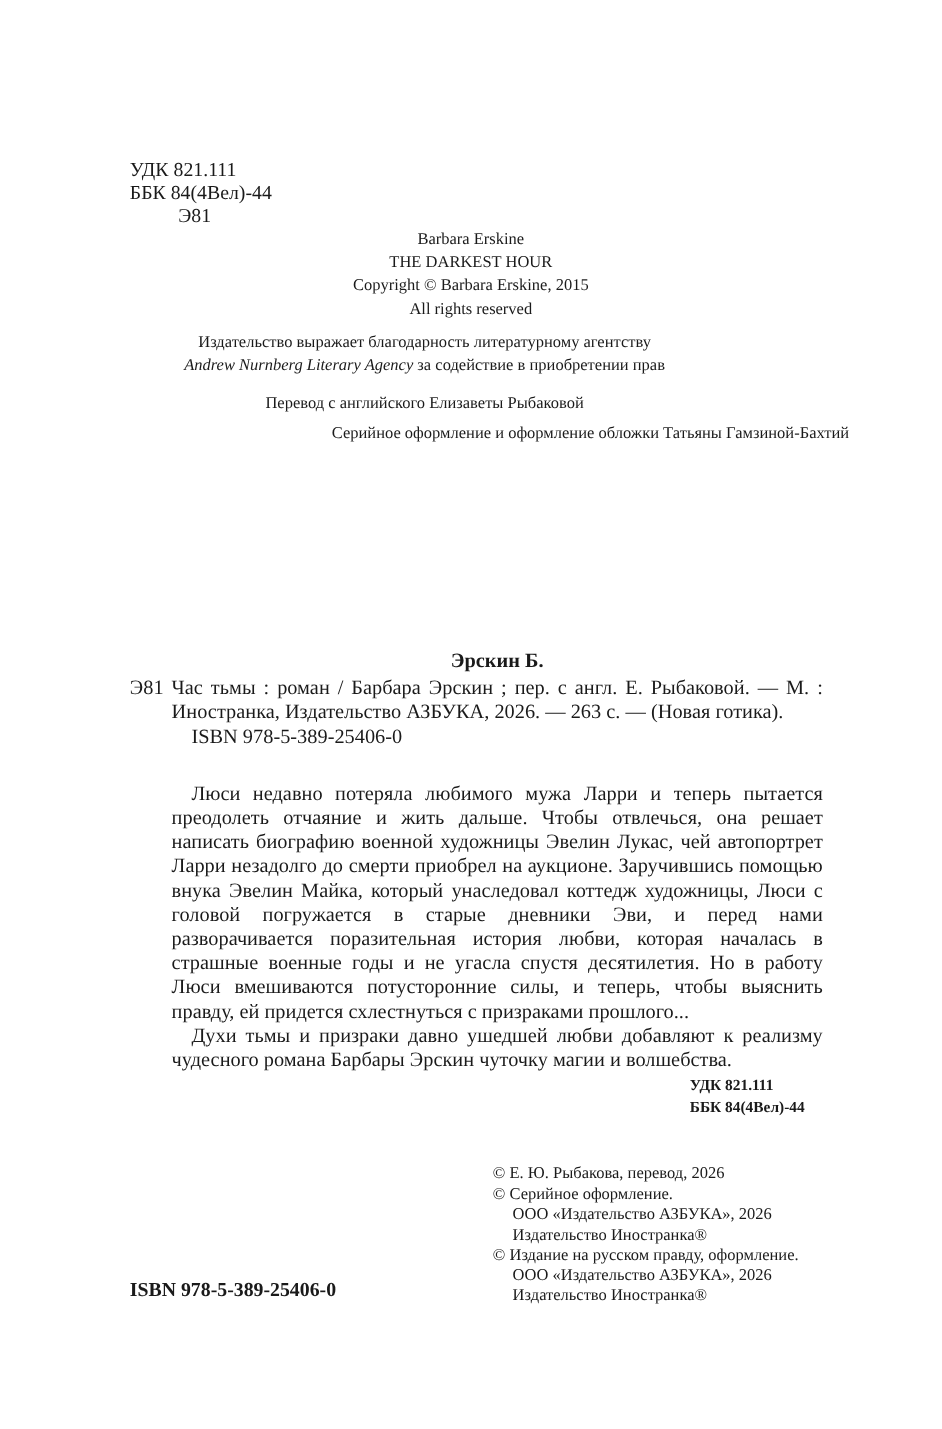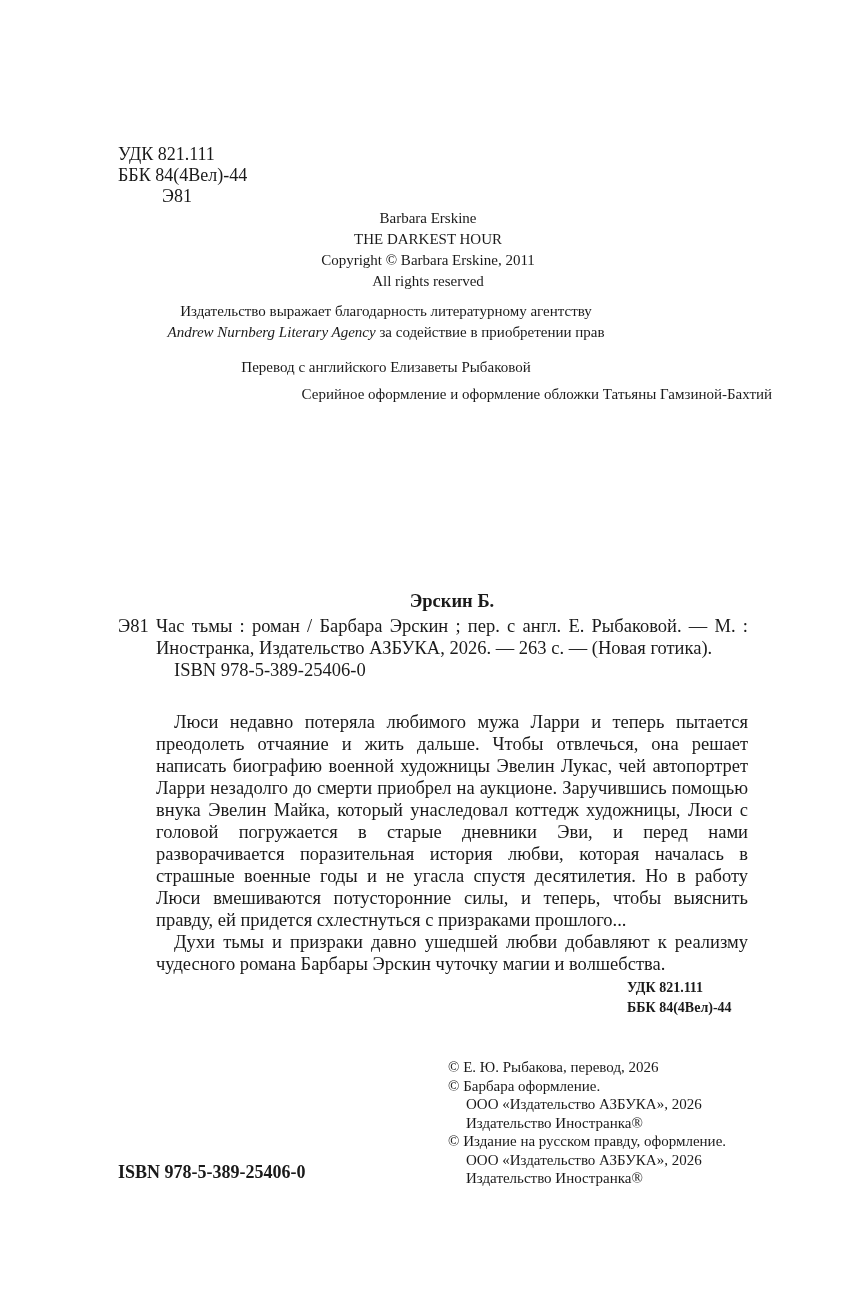--- a/index.html
+++ b/index.html
@@ -32,21 +32,21 @@
 
 <div class="abs serif top-codes">
   <div>УДК 821.111</div>
   <div>ББК 84(4Вел)-44</div>
   <div class="e81">Э81</div>
 </div>
 
 <div class="abs serif center-block orig">
   <div>Barbara Erskine</div>
   <div>THE DARKEST HOUR</div>
-  <div>Copyright © Barbara Erskine, 2011</div>
+  <div>Copyright © Barbara Erskine, 2015</div>
   <div>All rights reserved</div>
 </div>
 
 <div class="abs serif center-block thanks">
   <div>Издательство выражает благодарность литературному агентству</div>
   <div><i>Andrew Nurnberg Literary Agency</i><span> за содействие в приобретении прав</span></div>
 </div>
 
 <div class="abs serif center-block translator">Перевод с английского Елизаветы Рыбаковой</div>
 
@@ -66,21 +66,21 @@
   <p>Духи тьмы и призраки давно ушедшей любви добавляют к реализму чудесного романа Барбары Эрскин чуточку магии и волшебства.</p>
 </div>
 
 <div class="abs serif codes-bold">
   <div>УДК 821.111</div>
   <div>ББК 84(4Вел)-44</div>
 </div>
 
 <div class="abs serif copyright">
   <div>© Е. Ю. Рыбакова, перевод, 2026</div>
-  <div>© Барбара оформление.</div>
+  <div>© Серийное оформление.</div>
   <div class="indent">ООО «Издательство АЗБУКА», 2026</div>
   <div class="indent">Издательство Иностранка®</div>
   <div>© Издание на русском правду, оформление.</div>
   <div class="indent">ООО «Издательство АЗБУКА», 2026</div>
   <div class="indent">Издательство Иностранка®</div>
 </div>
 
 <div class="abs serif isbn-bottom">ISBN 978-5-389-25406-0</div>
 
 </body></html>

